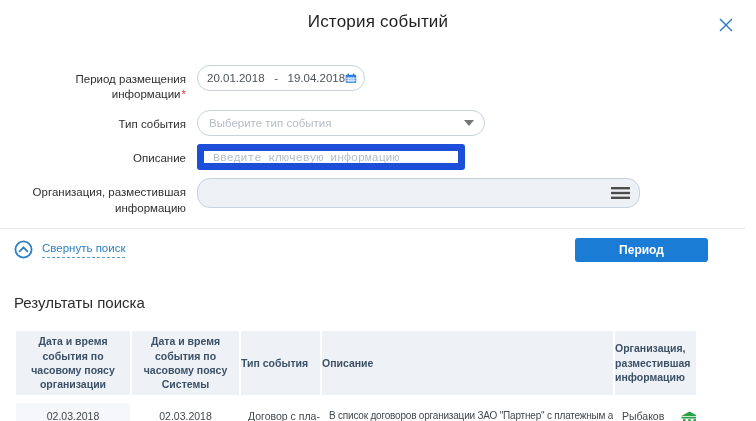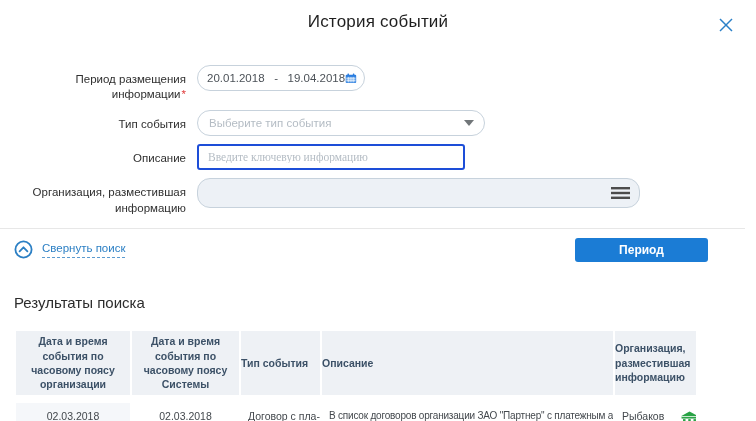--- a/index.html
+++ b/index.html
@@ -18,23 +18,23 @@
     line-height: 1.32; padding-top: 7px; white-space: pre-line; }
   .req { color: #e03a3a; margin-left: 1px; font-size: 11.5px; vertical-align: top; }
   .fctrl { margin-left: 11px; }
   .field { height: 26px; border: 1px solid #c7d2dc; border-radius: 13px; display: flex;
     align-items: center; background: #fff; font-size: 11.5px; }
   .date-field { width: 168px; justify-content: space-between; padding: 0 7px 0 9px; color: #4c5258; }
   .date-text { white-space: pre; }
   .select-field { width: 288px; justify-content: space-between; padding: 0 10px 0 11px; color: #b4bcc4; }
   .arrow-down { width: 0; height: 0; border-left: 5px solid transparent; border-right: 5px solid transparent;
     border-top: 6px solid #717679; }
-  .text-input { width: 268px; height: 26px; border: 2px solid #1d4ed8; border-radius: 3px;
+  .text-input { width: 268px; height: 26px; border: 7px solid #1d4ed8; border-radius: 3px;
     padding: 0 9px; font-size: 11.5px; color: #4c5258; outline: none;
-    font-family: Liberation Serif, serif; }
+    font-family: Liberation Mono, monospace; }
   .text-input::placeholder { color: #b4bcc4; opacity: 1; }
   .org-field { width: 443px; height: 30px; background: #edf1f6; justify-content: flex-end; padding: 0 9px; }
 
   
   .divider { margin-top: 12px; width: 745px; border-top: 1px solid #e7e7e7; }
   .collapse-row { margin: 9px 0 0 14px; width: 694px; display: flex; align-items: center; justify-content: center; }
   .collapse-left { display: flex; align-items: center; cursor: pointer; }
   .collapse-link { margin-left: 9px; font-size: 11.5px; color: #2b7fc4;
     border-bottom: 1px dashed #5b9bd0; padding-bottom: 3px; }
   .spacer { flex: 1; }

